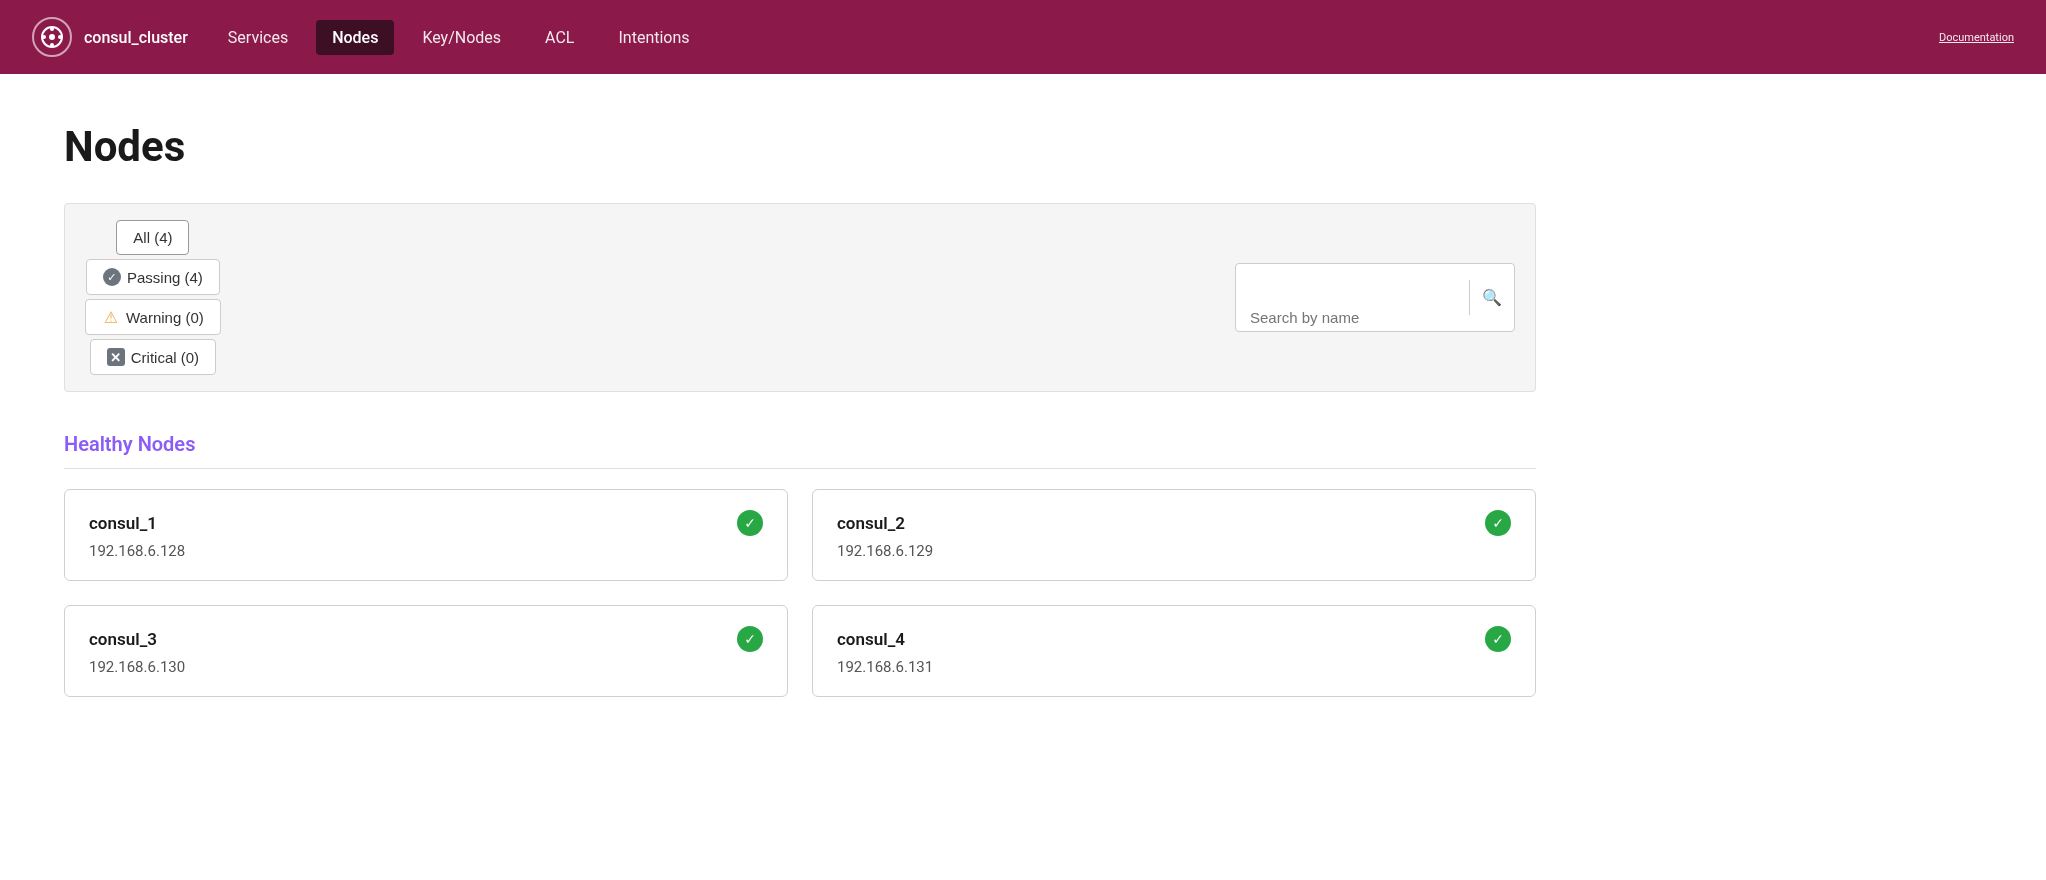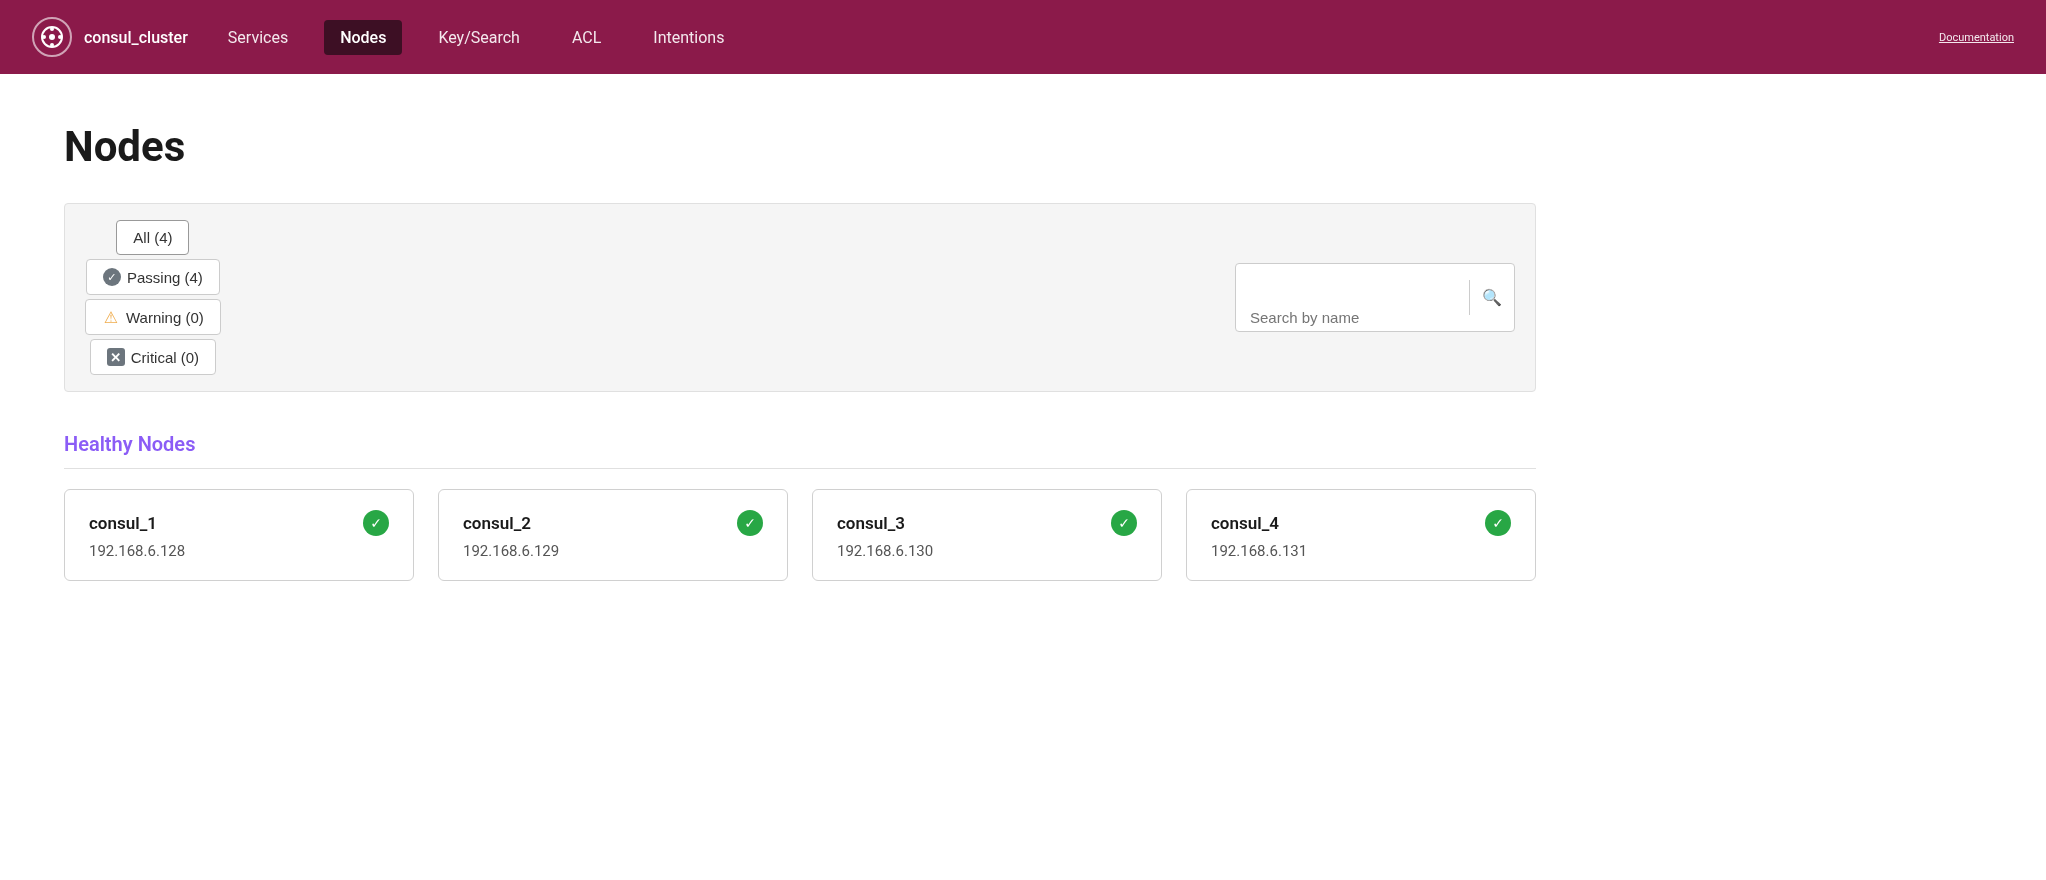--- a/index.html
+++ b/index.html
@@ -32,21 +32,21 @@
     }
     .navbar-brand {
       color: white;
       font-size: 16px;
       font-weight: 500;
       margin-left: 12px;
     }
     .navbar-nav {
       display: flex;
       align-items: flex-start;
-      gap: 20px;
+      gap: 12px;
       flex: 1;
     }
     .nav-item {
       color: rgba(255,255,255,0.9);
       font-size: 16px;
       padding: 8px 16px;
       border-radius: 4px;
       cursor: pointer;
       text-decoration: none;
       white-space: nowrap;
@@ -179,21 +179,21 @@
       font-weight: 600;
       color: #8b5cf6;
       margin-bottom: 20px;
       padding-bottom: 12px;
       border-bottom: 1px solid #e0e0e0;
     }
 
     
     .nodes-grid {
       display: grid;
-      grid-template-columns: repeat(4, 1fr);
+      grid-template-columns: repeat(2, 1fr);
       gap: 24px;
     }
     .node-card {
       border: 1px solid #d0d0d0;
       border-radius: 6px;
       padding: 20px 24px;
       background: white;
       display: flex;
       flex-direction: column;
       gap: 6px;
@@ -239,21 +239,21 @@
         <circle cx="12" cy="20" r="2" fill="white"></circle>
         <circle cx="4" cy="12" r="2" fill="white"></circle>
         <circle cx="20" cy="12" r="2" fill="white"></circle>
       </svg>
     </div>
     <span class="navbar-brand">consul_cluster</span>
   </div>
   <div class="navbar-nav">
     <a class="nav-item">Services</a>
     <a class="nav-item active">Nodes</a>
-    <a class="nav-item">Key/Search</a>
+    <a class="nav-item">Key/Nodes</a>
     <a class="nav-item">ACL</a>
     <a class="nav-item">Intentions</a>
   </div>
   <div class="navbar-right">Documentation</div>
 </nav>
 
 <div class="main">
   <h1 class="page-title">Nodes</h1>
 
   <div class="filter-bar">

